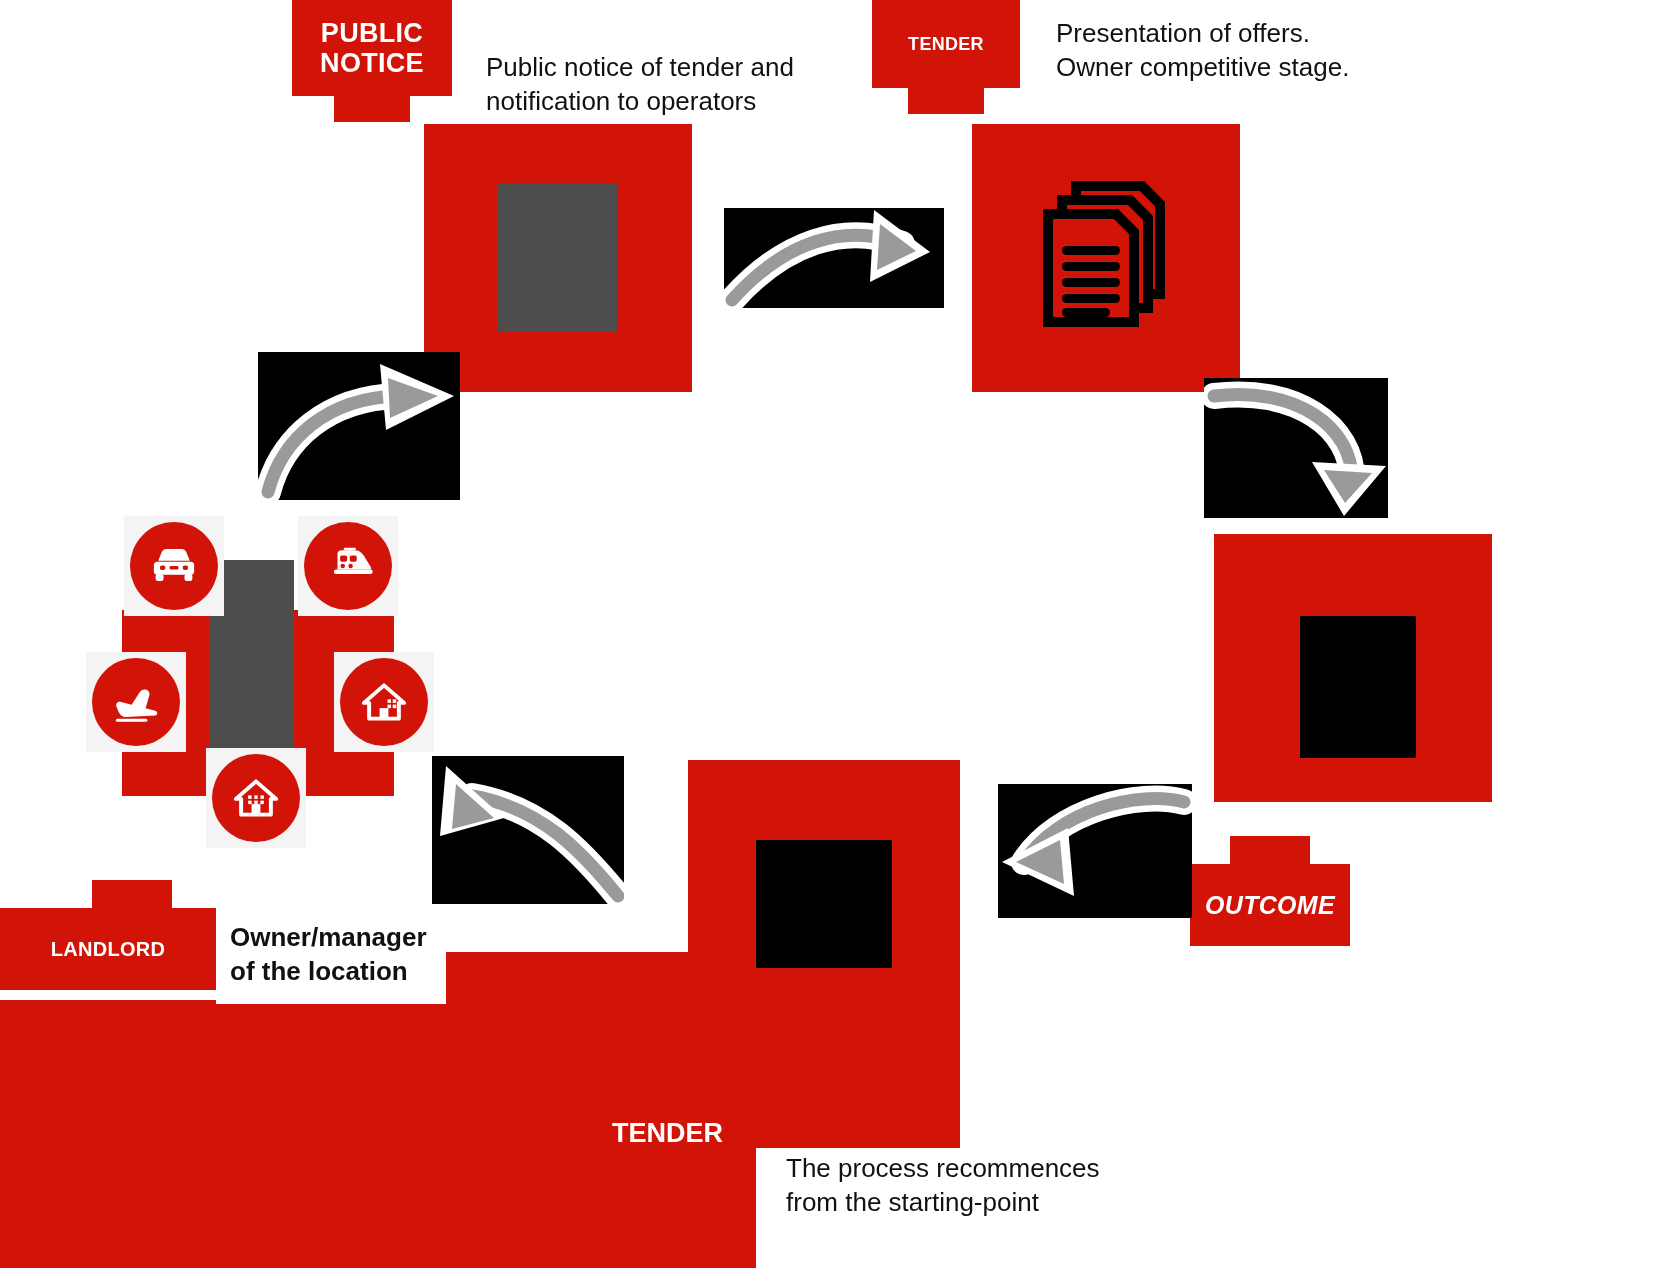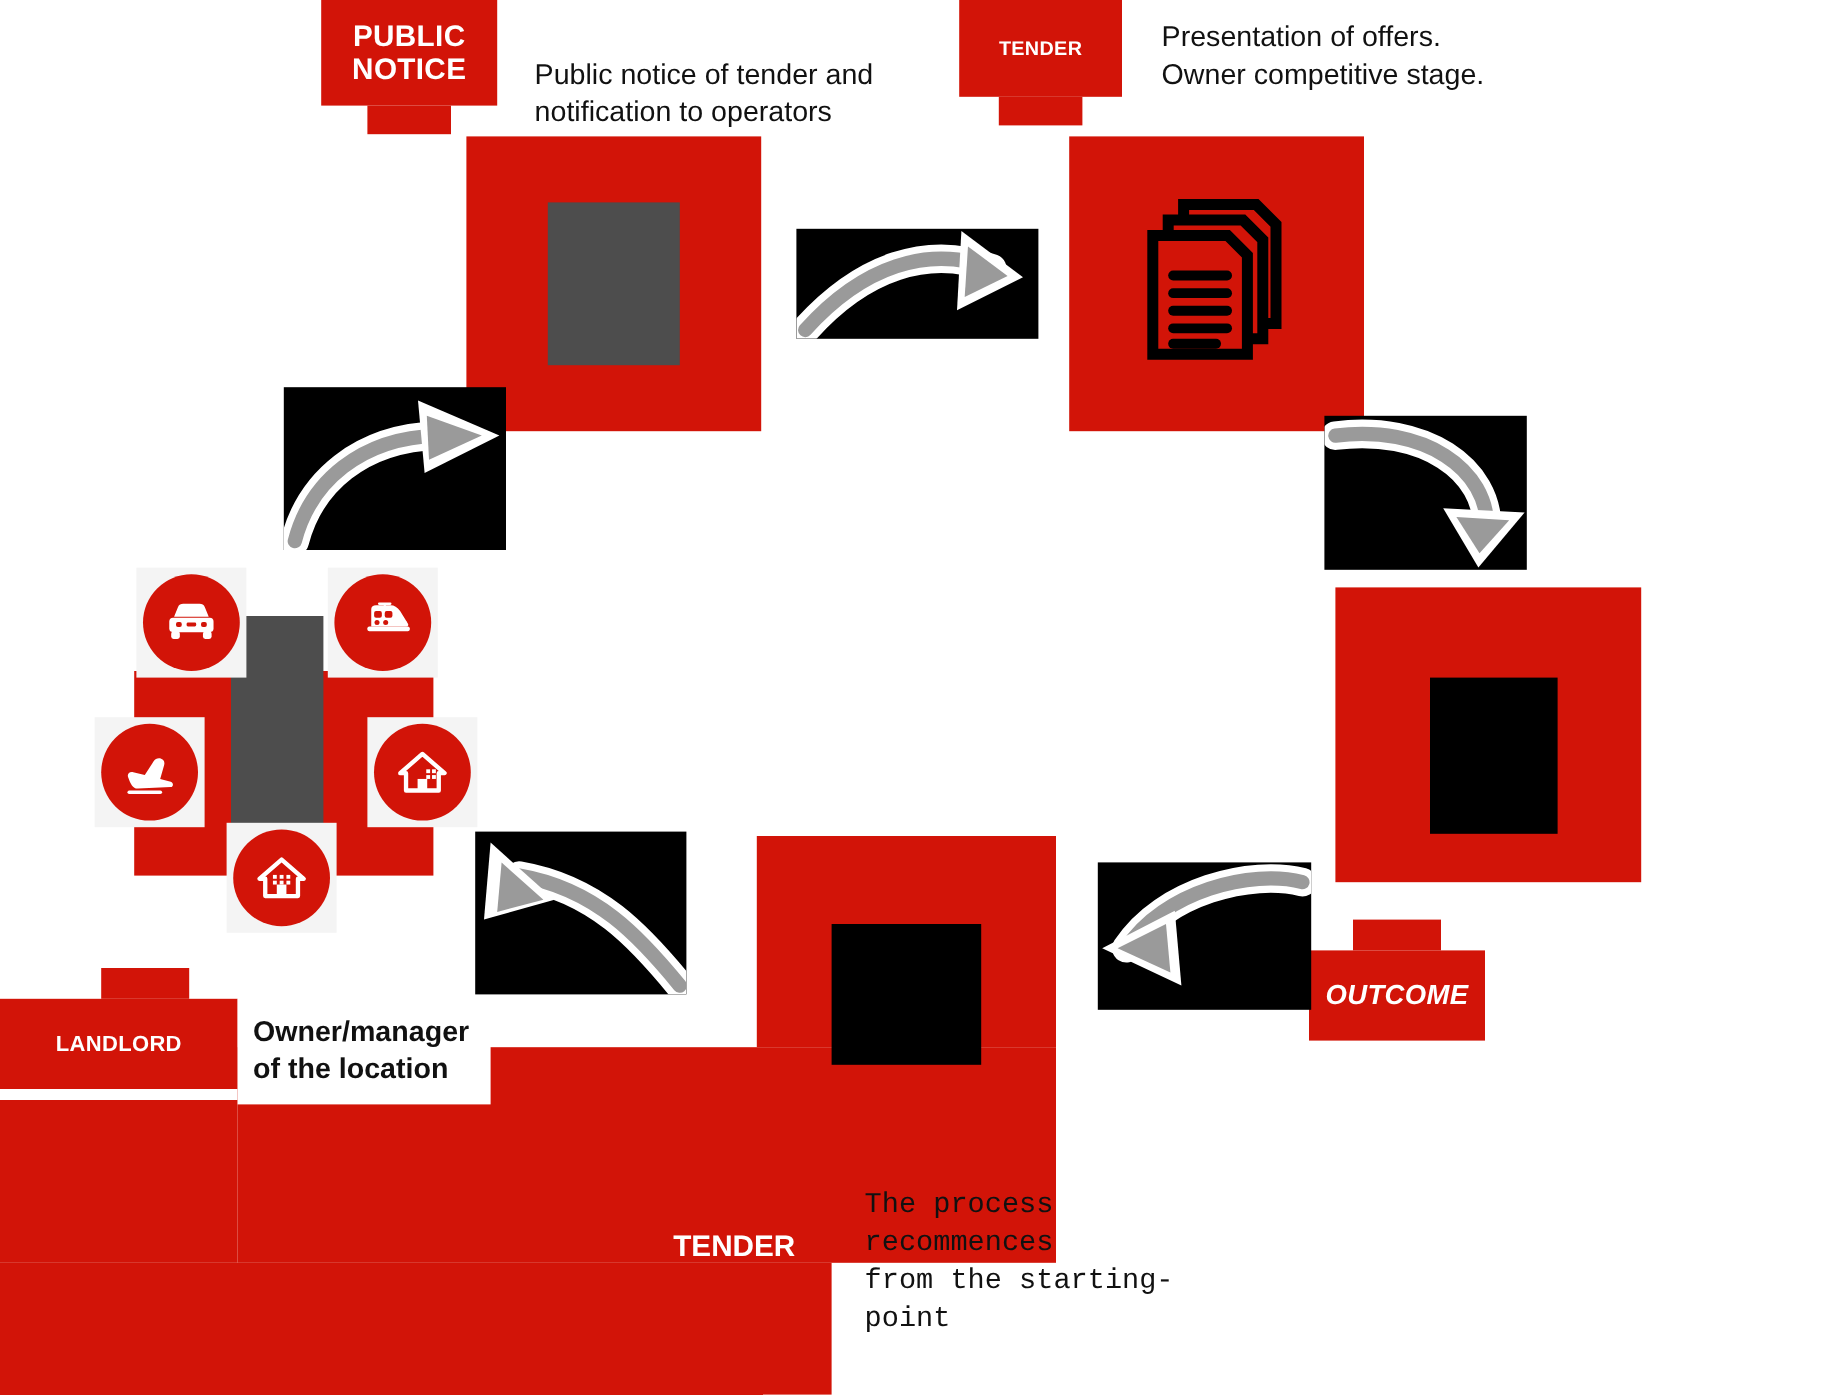--- a/index.html
+++ b/index.html
@@ -169,21 +169,21 @@
       <path d="M18 78 L 62 56 L 66 100 Z" fill="#9a9a9a"></path>
     </svg>
   </div>
 
   <div class="expiry-shape" style="left:688px; top:760px; width:272px; height:192px;"></div>
   <div class="expiry-shape" style="left:216px; top:952px; width:744px; height:196px;"></div>
   <div class="expiry-shape" style="left:0px; top:1000px; width:216px; height:148px;"></div>
   <div class="expiry-shape" style="left:0px; top:1148px; width:756px; height:120px;"></div>
   <div class="icon-slot black-icon" style="left:756px; top:840px; width:136px; height:128px;"></div>
 
-  <div class="caption" style="left:786px; top:1078px; width:340px;font-family:Liberation Mono, monospace;">The process recommences
+  <div class="caption" style="left:786px; top:1151px; width:340px;">The process recommences
 from the starting-point</div>
 
   <div style="position:absolute; left:612px; top:1118px; color:#ffffff; font-weight:bold; font-size:27px;">
     <span>TENDER</span>
   </div>
 
   <div class="arrow-box" style="left:432px; top:756px; width:192px; height:148px;">
     <svg viewBox="0 0 192 148" preserveAspectRatio="none">
       <path d="M186 140 C 150 96, 110 52, 40 40" stroke="#ffffff" stroke-width="26" fill="none" stroke-linecap="round"></path>
       <path d="M186 140 C 150 96, 110 52, 40 40" stroke="#9a9a9a" stroke-width="13" fill="none" stroke-linecap="round"></path>

